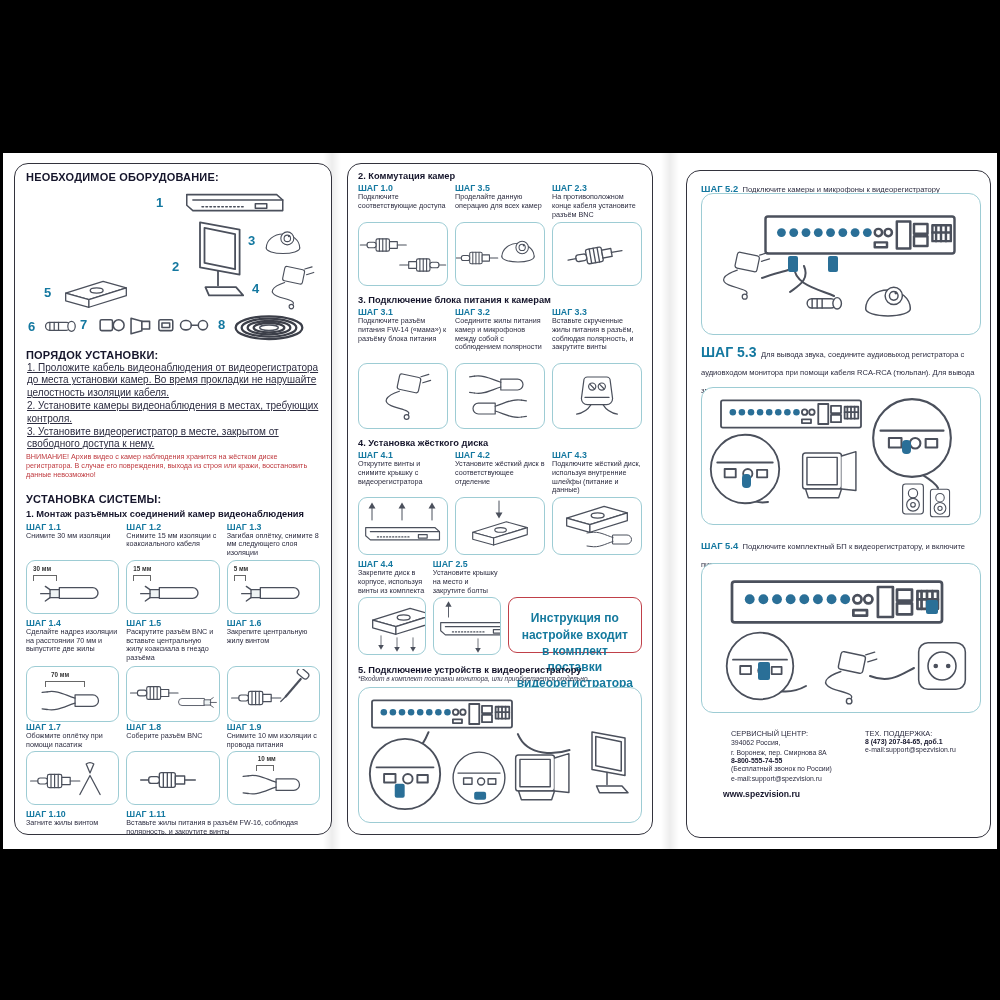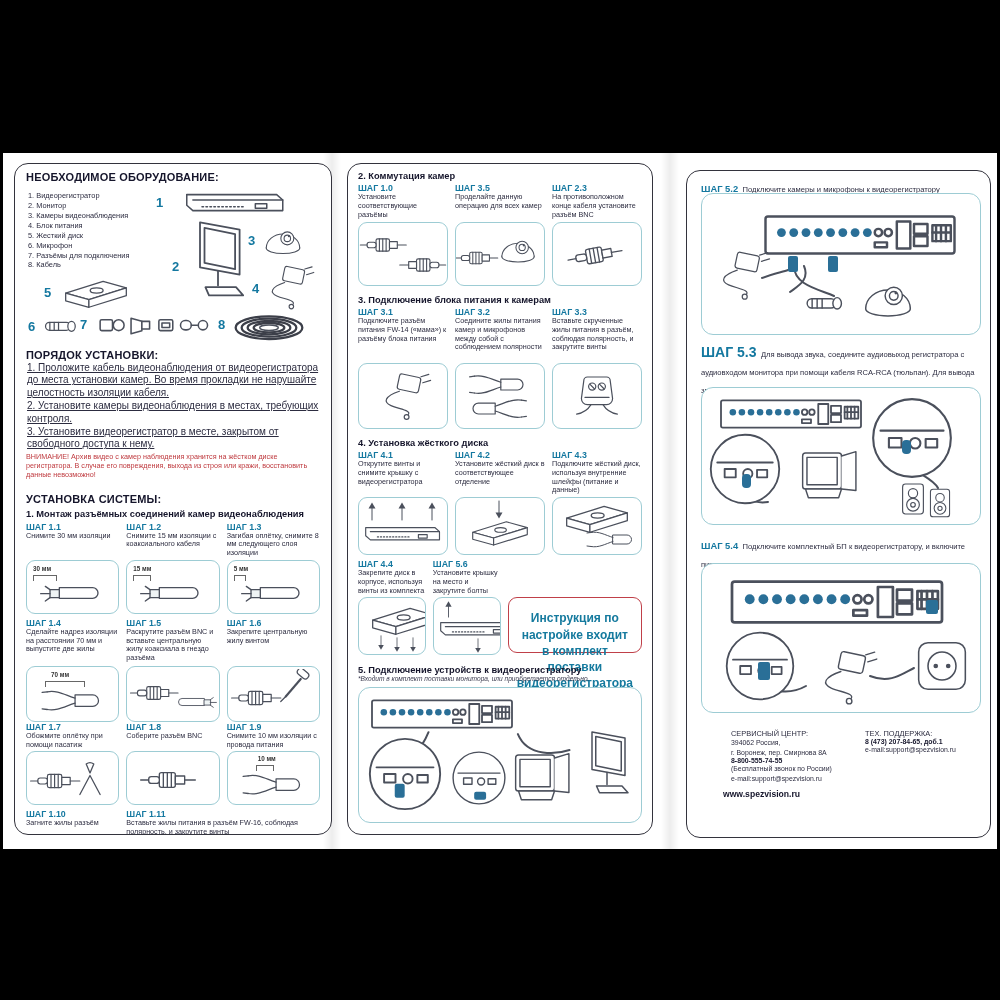--- a/index.html
+++ b/index.html
@@ -194,30 +194,20 @@
 </svg>
 
 <div class="sheet">
   <div class="fold" style="left:320px"></div>
   <div class="fold" style="left:658px"></div>
 
   <div class="panel" id="p-left">
     <div class="h1">НЕОБХОДИМОЕ ОБОРУДОВАНИЕ:</div>
 
     <div class="abs" style="position:relative;height:158px;margin-top:4px">
-      <div class="abs" style="left:2px;top:4px;width:150px">
-        <div class="eq-li">1. Видеорегистратор</div>
-        <div class="eq-li">2. Монитор</div>
-        <div class="eq-li">3. Камеры видеонаблюдения</div>
-        <div class="eq-li">4. Блок питания</div>
-        <div class="eq-li">5. Жесткий диск</div>
-        <div class="eq-li">6. Микрофон</div>
-        <div class="eq-li">7. Разъёмы для подключения</div>
-        <div class="eq-li">8. Кабель</div>
-      </div>
       <svg class="u" style="left:142px;top:0;width:132px;height:32px">
           <use href="#s-dvrf"></use>
         </svg>
       <span class="fig-num" style="left:130px;top:8px">1</span>
       <svg class="u" style="left:156px;top:30px;width:72px;height:90px">
           <use href="#s-mon"></use>
         </svg>
       <span class="fig-num" style="left:146px;top:72px">2</span>
       <svg class="u" style="left:230px;top:34px;width:54px;height:38px">
           <use href="#s-dome"></use>
@@ -359,21 +349,21 @@
         <div class="dim-br" style="left:28px;top:13px;width:16px"></div>
         <svg class="u" style="left:2px;top:13px;width:82px;height:38px">
             <use href="#s-wires"></use>
           </svg>
         </div>
     </div>
 
     <div class="steps-grid" style="margin-top:4px">
       <div class="cell">
           <div class="step-id">ШАГ 1.10</div>
-        <div class="step-tx" style="min-height:26px">Загните жилы разъём</div>
+        <div class="step-tx" style="min-height:26px">Загните жилы винтом</div>
         </div>
       <div class="cell" style="grid-column:2/4">
           <div class="step-id">ШАГ 1.11</div>
         <div class="step-tx" style="min-height:26px">Вставьте жилы питания в разъём FW-16, соблюдая полярность, и закрутите винты</div>
         </div>
       <div class="imgbox" style="height:56px">
         <svg class="u" style="left:2px;top:10px;width:82px;height:40px;transform:scaleX(-1)">
             <use href="#s-wires"></use>
           </svg>
         </div>
@@ -384,21 +374,21 @@
         </div>
       <div class="note-box" style="height:56px">Полярность проводов питания определяется по их цвету: «+» - красный, а «-» - чёрный провод</div>
     </div>
   </div>
 
   <div class="panel" id="p-mid">
     <div class="h2">2. Коммутация камер</div>
     <div class="steps-grid" style="margin-top:2px">
       <div class="cell">
           <div class="step-id">ШАГ 1.0</div>
-        <div class="step-tx" style="min-height:27px">Установите соответствующие разъёмы</div>
+        <div class="step-tx" style="min-height:27px">Подключите соответствующие доступа</div>
         </div>
       <div class="cell">
           <div class="step-id">ШАГ 3.5</div>
         <div class="step-tx" style="min-height:27px">Проделайте данную операцию для всех камер</div>
         </div>
       <div class="cell">
           <div class="step-id">ШАГ 2.3</div>
         <div class="step-tx" style="min-height:27px">На противоположном конце кабеля установите разъём BNC</div>
         </div>
       <div class="imgbox" style="height:62px">
@@ -502,21 +492,21 @@
             <use href="#s-wires"></use>
           </svg>
         </div>
     </div>
     <div class="steps-grid" style="margin-top:4px">
       <div class="cell">
           <div class="step-id">ШАГ 4.4</div>
         <div class="step-tx" style="min-height:26px">Закрепите диск в корпусе, используя винты из комплекта</div>
         </div>
       <div class="cell">
-          <div class="step-id">ШАГ 5.6</div>
+          <div class="step-id">ШАГ 2.5</div>
         <div class="step-tx" style="min-height:26px">Установите крышку на место и закрутите болты</div>
         </div>
       <div class="cell"></div>
       <div class="imgbox" style="height:56px">
         <svg class="u" style="left:2px;top:4px;width:84px;height:40px">
             <use href="#s-hdd"></use>
           </svg>
         <svg class="u" style="left:18px;top:36px;width:8px;height:18px;transform:rotate(180deg)">
             <use href="#s-arrow"></use>
           </svg>

